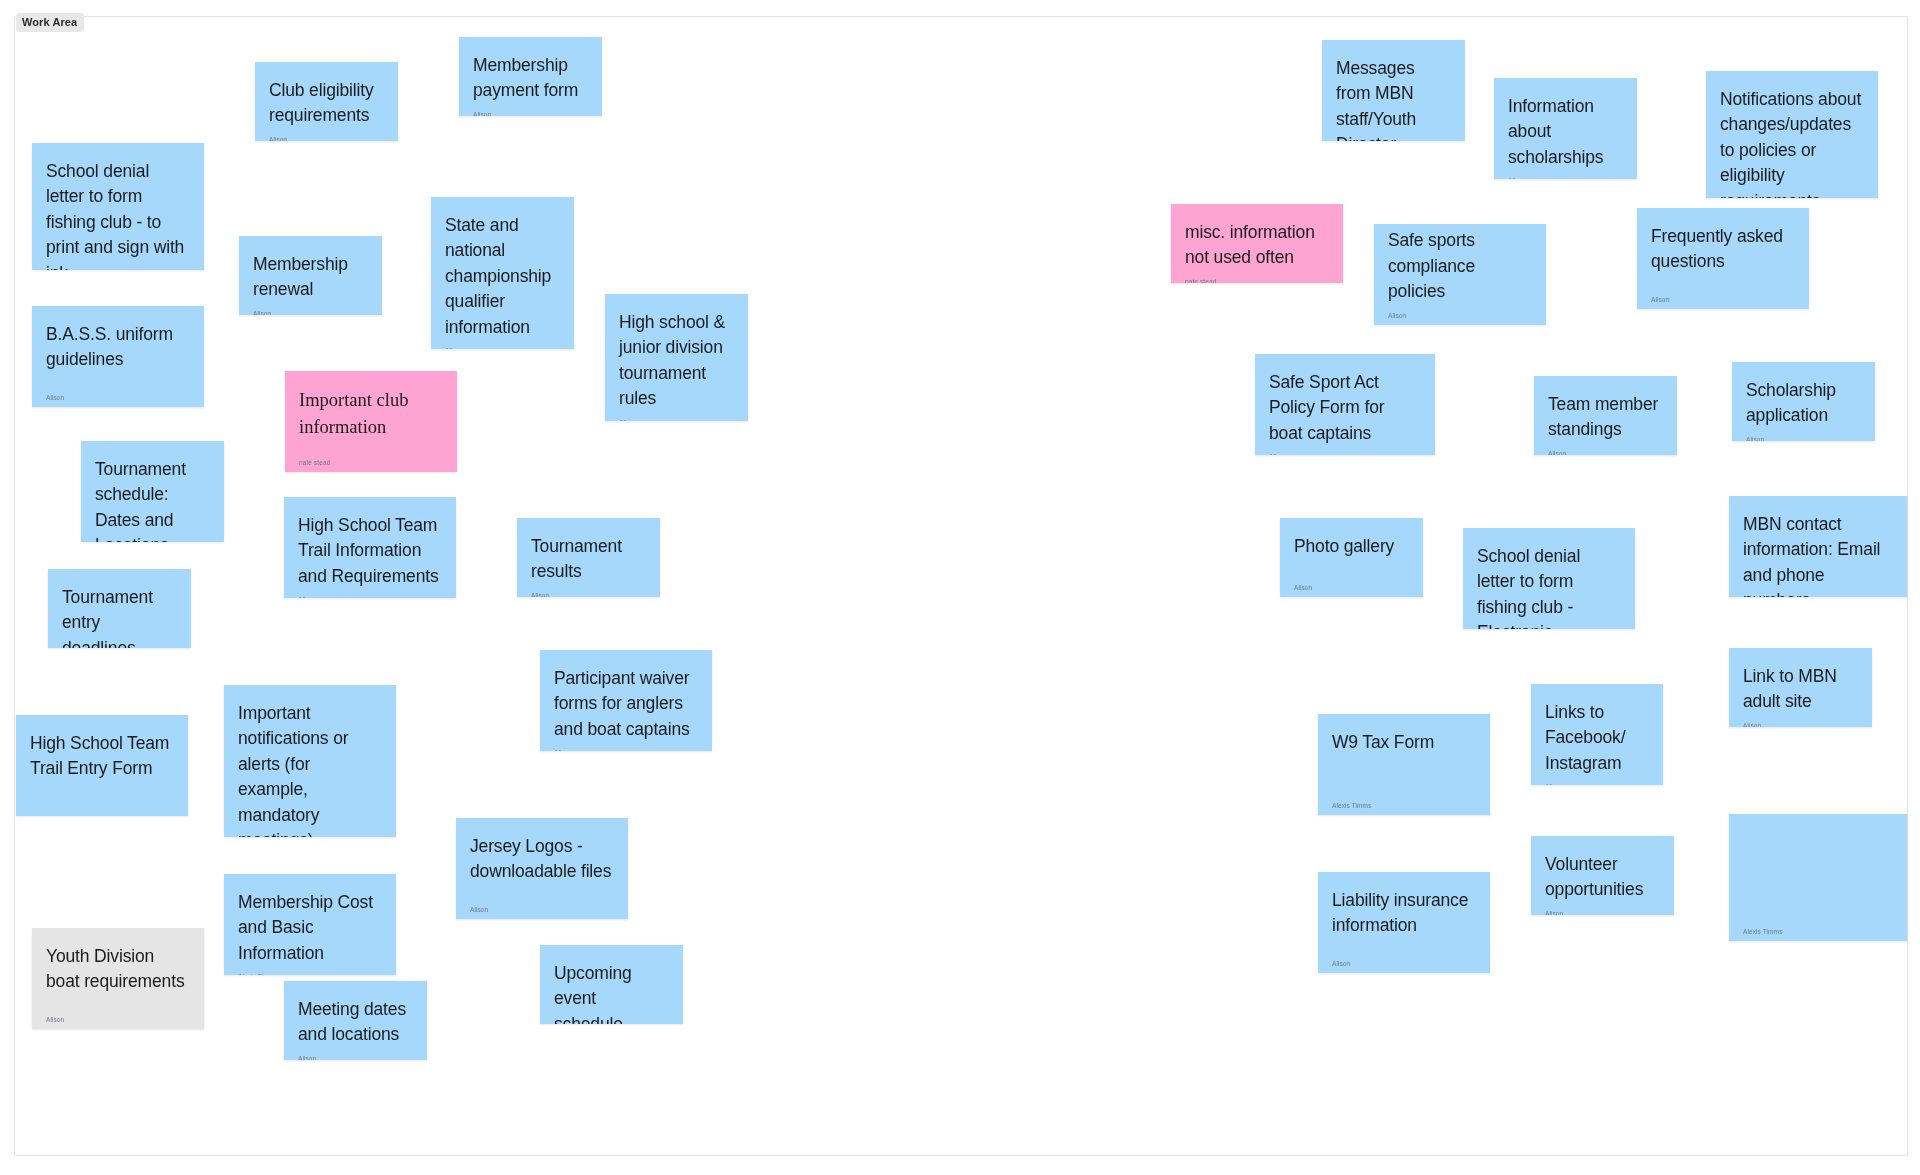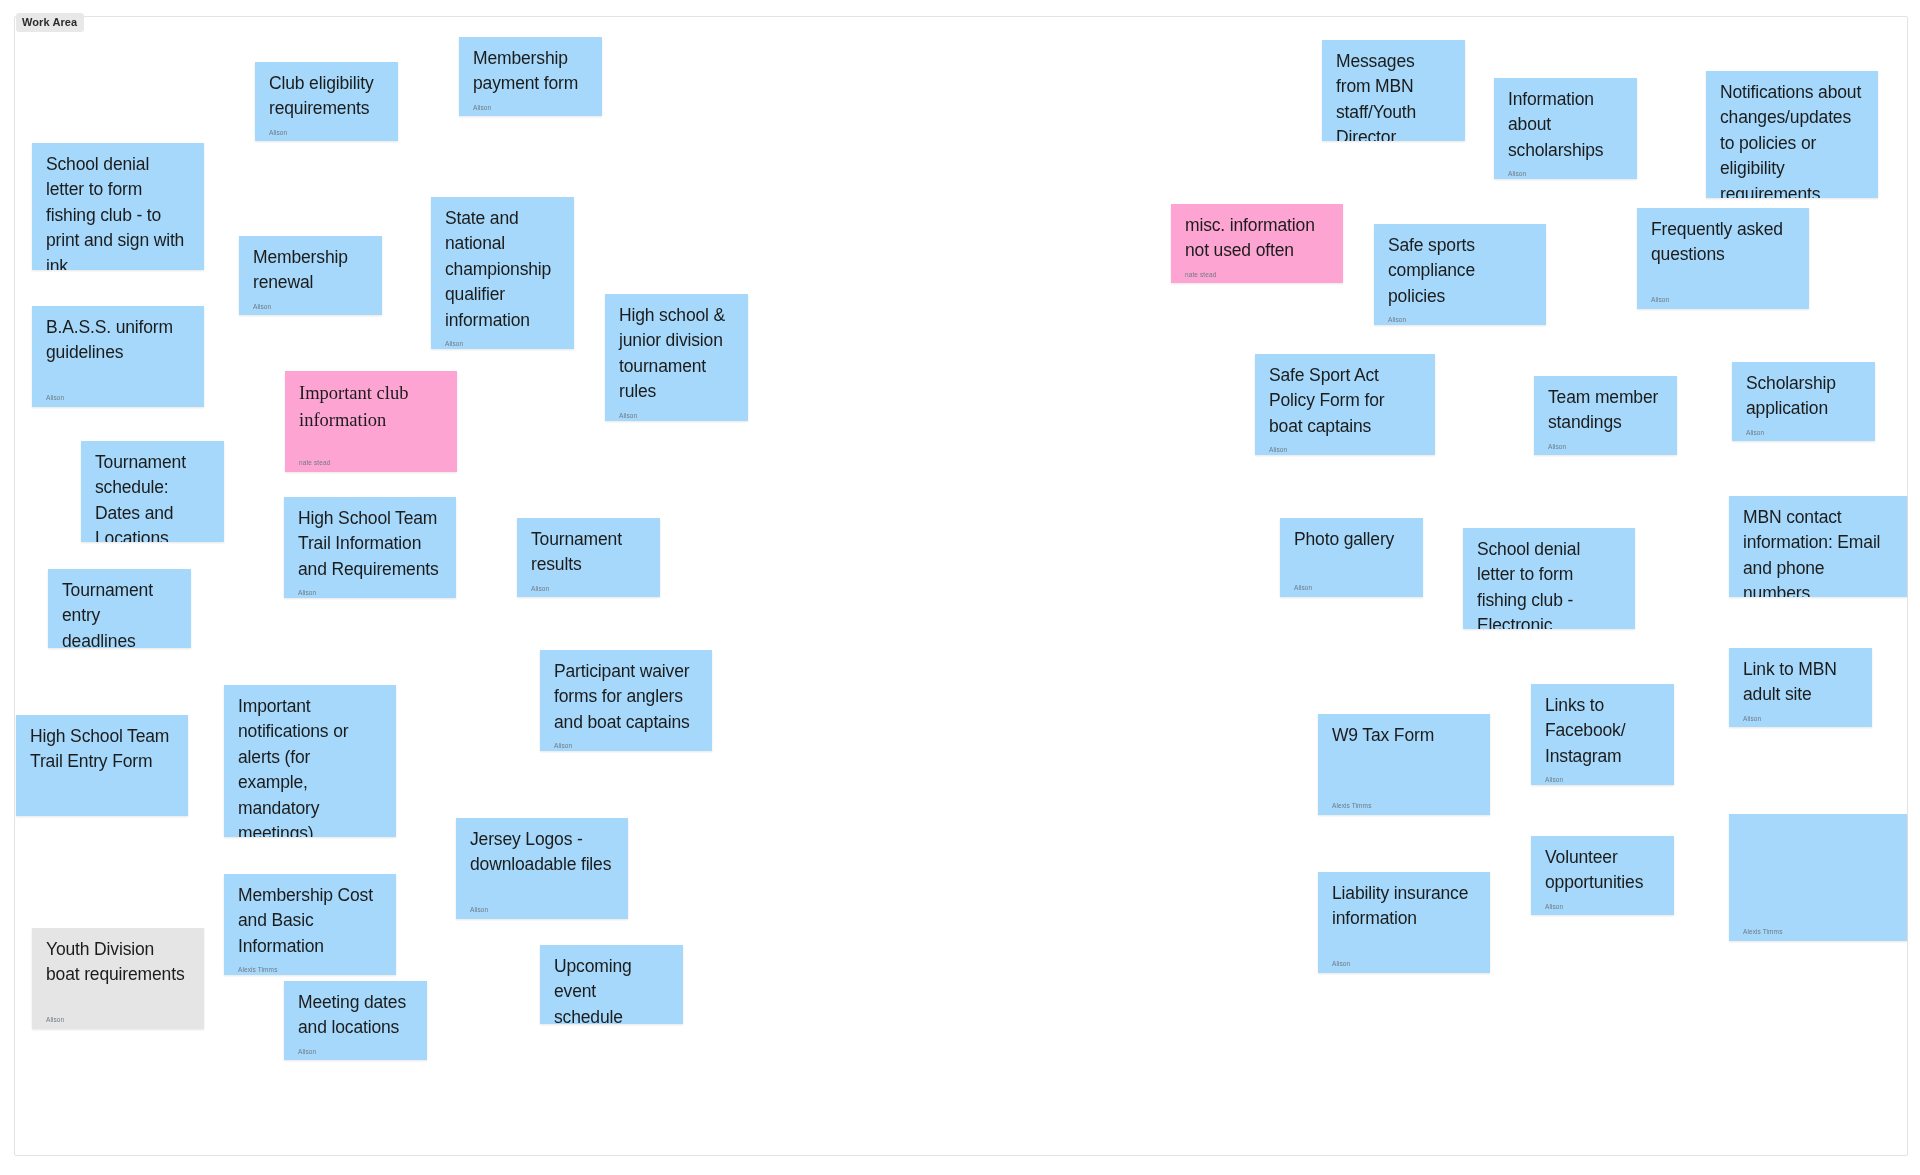--- a/index.html
+++ b/index.html
@@ -40,21 +40,21 @@
     padding: 4px 7px 4px 6px;
     border-radius: 3px;
     letter-spacing: 0.1px;
     white-space: nowrap;
     font-family: "Liberation Sans", sans-serif;
     z-index: 5;
   }
   .sticky {
     position: absolute;
     box-sizing: border-box;
-    padding: 9px 14px 6px 14px;
+    padding: 16px 14px 6px 14px;
     display: flex;
     flex-direction: column;
     justify-content: flex-start;
     box-shadow: 0 1px 2px rgba(0,0,0,0.10);
     overflow: hidden;
   }
   .sticky .note-text {
     font-size: 17.5px;
     line-height: 1.45;
     color: #1c1c1c;
@@ -175,21 +175,21 @@
         <div class="note-text">Notifications about changes/updates to policies or eligibility requirements</div>
       </div>
       <div class="sticky" style="left: 1171px; top: 204px; width: 172px; height: 79px; background: rgb(253, 164, 211);">
         <div class="note-text">misc. information not used often</div>
         <div class="note-author">nate stead</div>
       </div>
       <div class="sticky" style="left: 1637px; top: 208px; width: 172px; height: 101px; background: rgb(165, 216, 251);">
         <div class="note-text">Frequently asked questions</div>
         <div class="note-author">Alison</div>
       </div>
-      <div class="sticky" style="left: 1374px; top: 224px; width: 172px; height: 101px; background: rgb(165, 216, 251);">
+      <div class="sticky" style="left: 1374px; top: 224px; width: 172px; height: 101px; background: rgb(165, 216, 251); justify-content: flex-end;">
         <div class="note-text">Safe sports compliance policies</div>
         <div class="note-author">Alison</div>
       </div>
       <div class="sticky" style="left: 1255px; top: 354px; width: 180px; height: 101px; background: rgb(165, 216, 251);">
         <div class="note-text">Safe Sport Act Policy Form for boat captains</div>
         <div class="note-author">Alison</div>
       </div>
       <div class="sticky" style="left: 1534px; top: 376px; width: 143px; height: 79px; background: rgb(165, 216, 251);">
         <div class="note-text">Team member standings</div>
         <div class="note-author">Alison</div>
@@ -205,21 +205,21 @@
       <div class="sticky" style="left: 1463px; top: 528px; width: 172px; height: 101px; background: rgb(165, 216, 251);">
         <div class="note-text">School denial letter to form fishing club - Electronic Signature</div>
       </div>
       <div class="sticky" style="left: 1729px; top: 496px; width: 178px; height: 101px; background: rgb(165, 216, 251);">
         <div class="note-text">MBN contact information: Email and phone numbers</div>
       </div>
       <div class="sticky" style="left: 1729px; top: 648px; width: 143px; height: 79px; background: rgb(165, 216, 251);">
         <div class="note-text">Link to MBN adult site</div>
         <div class="note-author">Alison</div>
       </div>
-      <div class="sticky" style="left: 1531px; top: 684px; width: 143px; height: 101px; background: rgb(165, 216, 251);">
+      <div class="sticky" style="left: 1531px; top: 684px; width: 132px; height: 101px; background: rgb(165, 216, 251);">
         <div class="note-text">Links to Facebook/ Instagram</div>
         <div class="note-author">Alison</div>
       </div>
       <div class="sticky" style="left: 1318px; top: 714px; width: 172px; height: 101px; background: rgb(165, 216, 251);">
         <div class="note-text">W9 Tax Form</div>
         <div class="note-author">Alexis Timms</div>
       </div>
       <div class="sticky" style="left: 1531px; top: 836px; width: 143px; height: 79px; background: rgb(165, 216, 251);">
         <div class="note-text">Volunteer opportunities</div>
         <div class="note-author">Alison</div>

